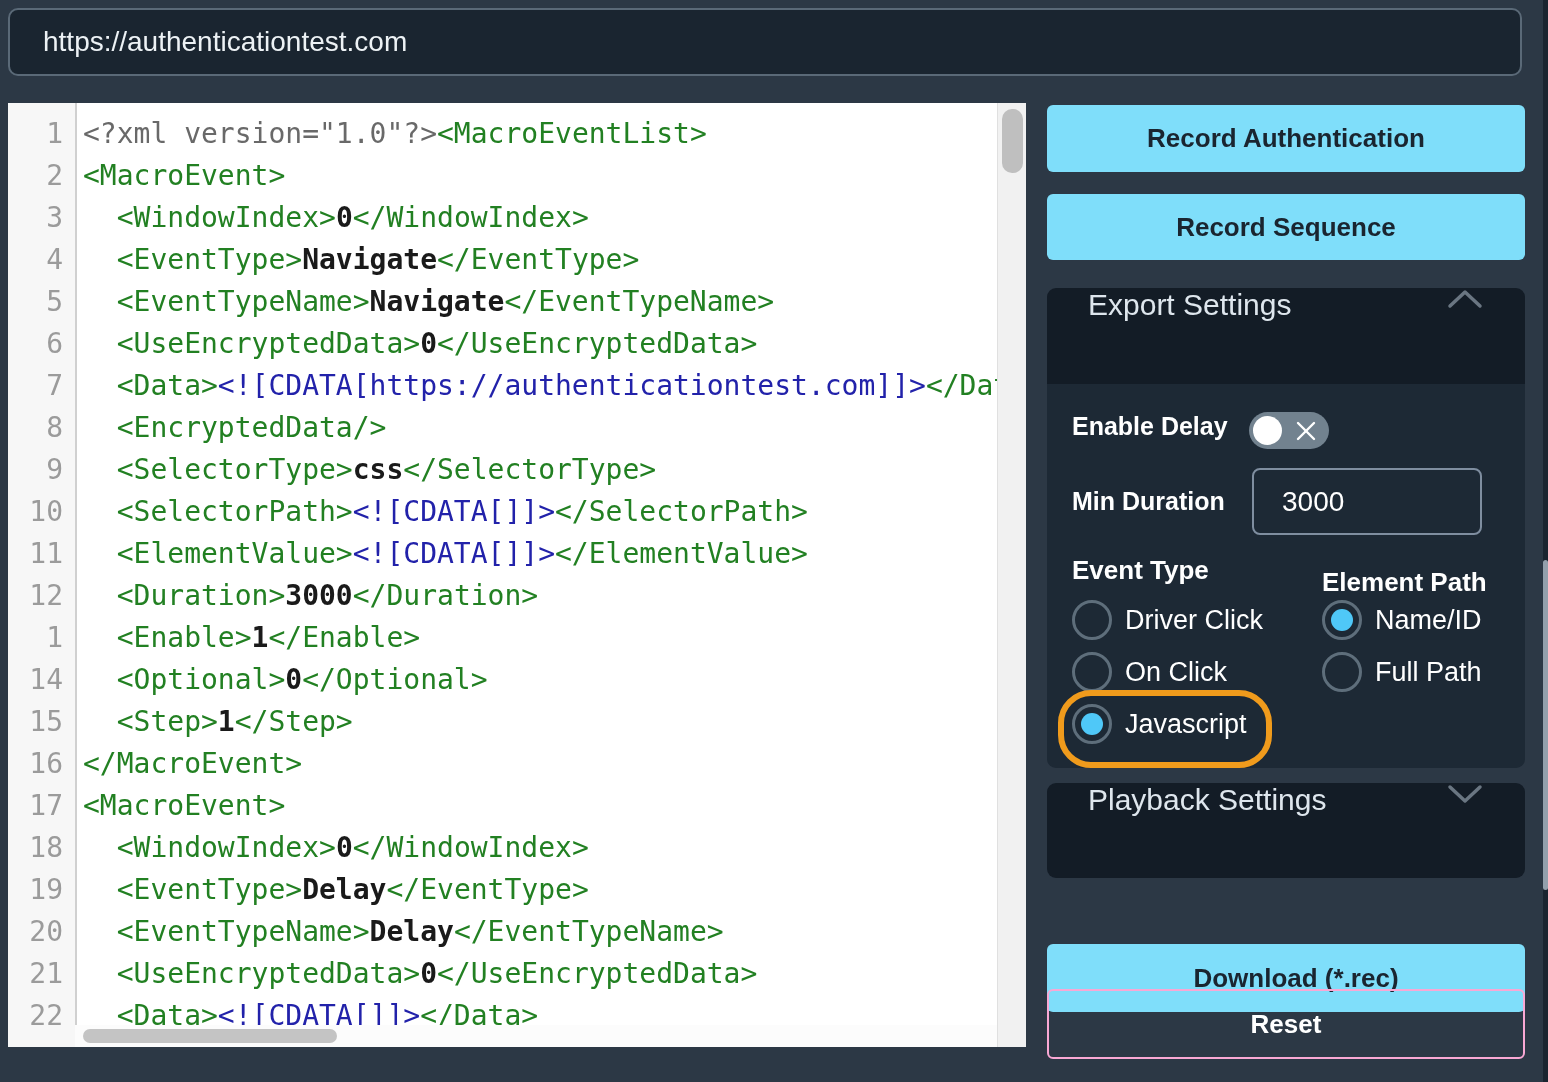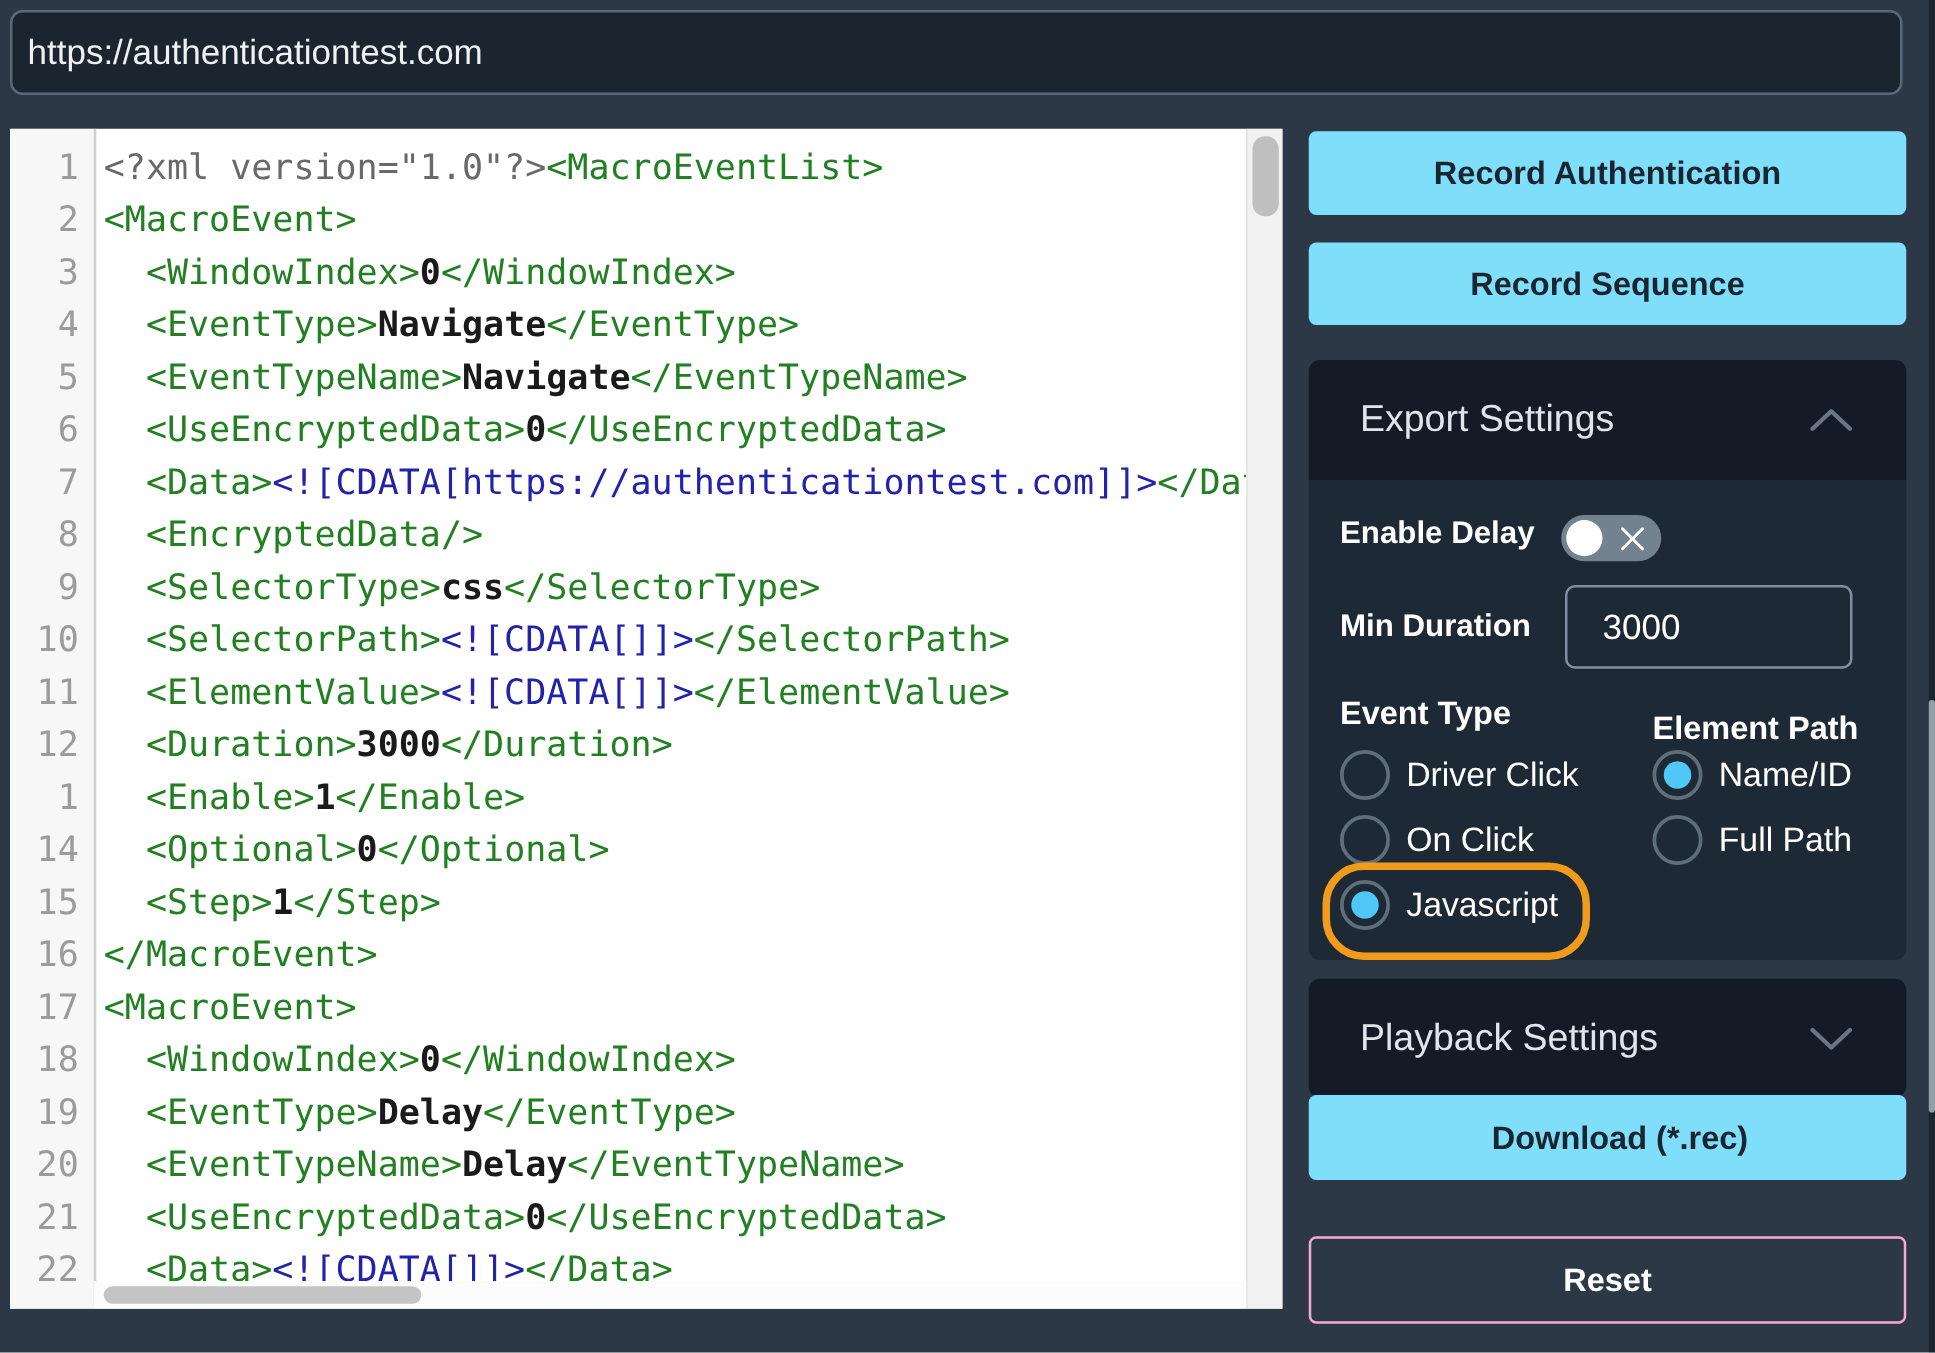--- a/index.html
+++ b/index.html
@@ -8,21 +8,21 @@
 
   
   .url-bar {
     position:absolute; left:8px; top:8px; width:1514px; height:68px;
     background:#1A2530; border:2px solid #5A6977; border-radius:10px;
     display:flex; align-items:center;
   }
   .url-bar input {
     width:100%; background:transparent; border:none; outline:none;
     color:#EDF2F5; font-size:28px; font-family:"Liberation Sans", sans-serif;
-    padding-left:12px;
+    padding-left:33px;
   }
 
   
   .editor {
     position:absolute; left:8px; top:103px; width:1018px; height:944px;
     background:#FFFFFF; overflow:hidden;
   }
   .editor::before {
     content:""; position:absolute; left:0; top:0; bottom:0; width:67px;
     background:#F7F7F7; border-right:2px solid #D0D0D0;
@@ -62,29 +62,29 @@
 
   
   .btn {
     position:absolute; left:1047px; width:478px; border-radius:6px;
     display:flex; align-items:center; justify-content:center;
     font-size:26px; font-weight:700; cursor:pointer; border:none;
   }
   .btn-blue { background:#7FDEFA; color:#1A2530; }
   .btn-auth { top:105px; height:67px; }
   .btn-seq  { top:194px; height:66px; }
-  .btn-download { top:876px; height:68px;padding-left:20px; }
+  .btn-download { top:944px; height:68px;padding-left:20px; }
   .btn-reset {
     top:989px; height:70px; background:transparent;
     border:2px solid #f9a8d4; color:#FFFFFF;
   }
 
   .panel-header {
     position:absolute; left:1047px; width:478px; background:#131C26;
-    display:flex; align-items:center; justify-content:space-between;
+    display:flex; align-items:flex-start; justify-content:space-between;
     padding:0 42px 0 41px; color:#DEE6ED; font-size:30px;
   }
   .export-header { top:288px; height:96px; border-radius:9px 9px 0 0; }
   .playback-header { top:783px; height:95px; border-radius:9px; }
 
   .export-body {
     position:absolute; left:1047px; top:384px; width:478px; height:384px;
     background:#1D2935; border-radius:0 0 9px 9px;
   }
   .lbl { color:#FFFFFF; font-size:25px; font-weight:700; }

